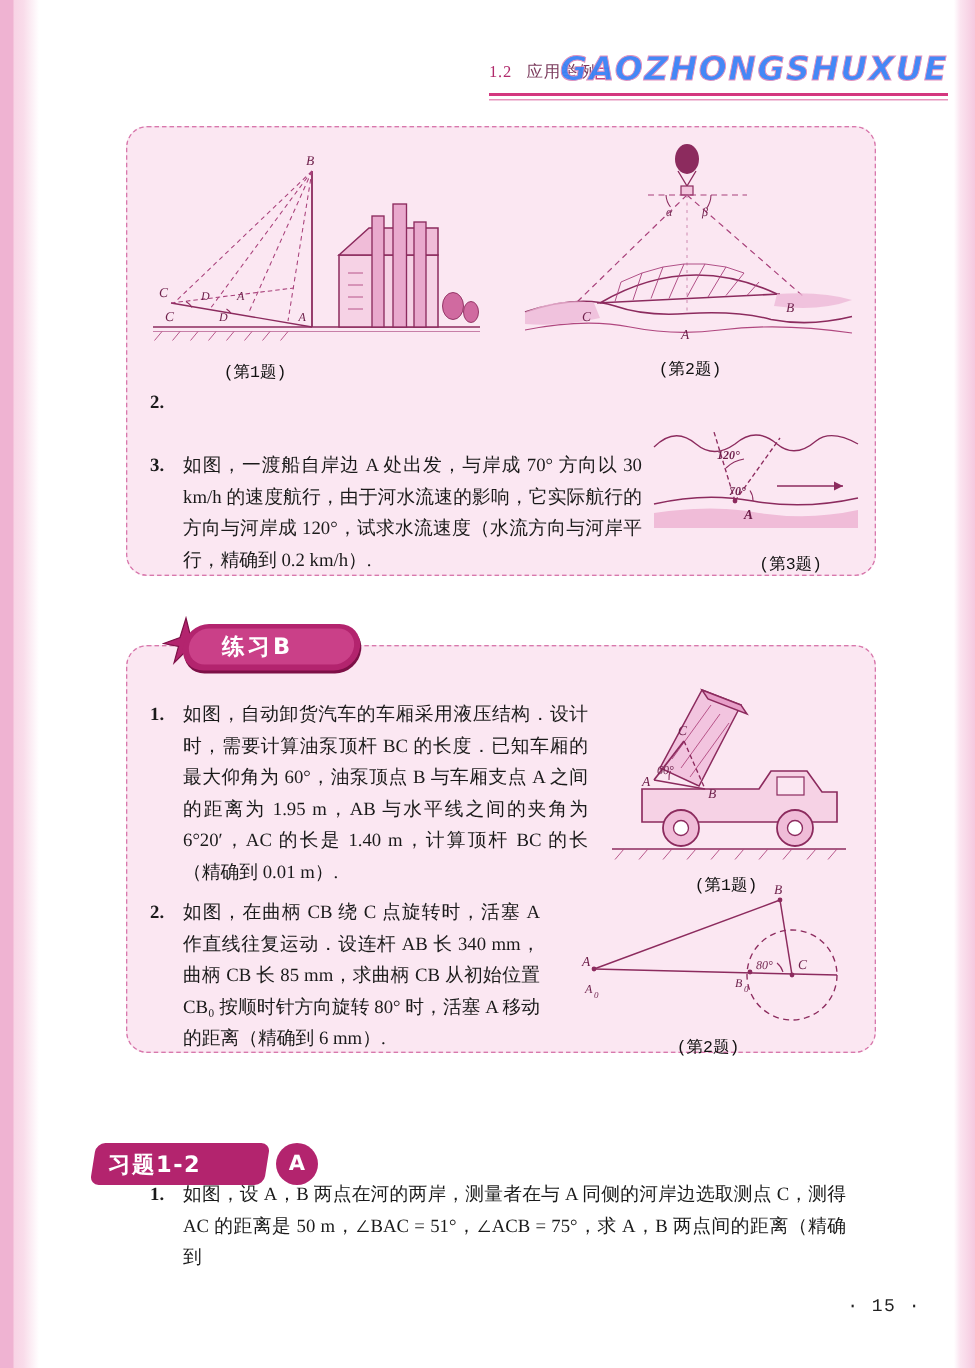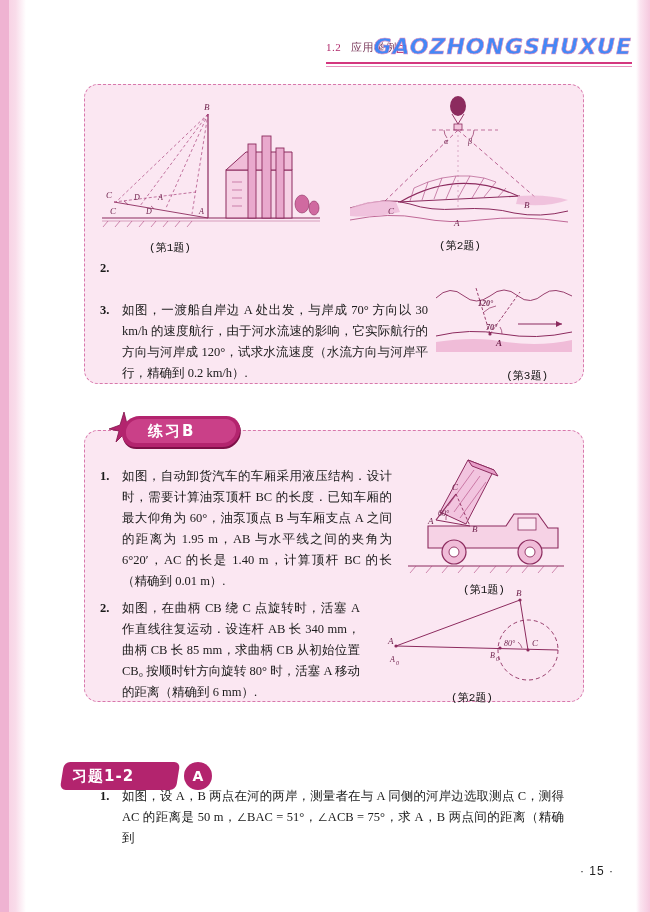--- a/index.html
+++ b/index.html
@@ -198,21 +198,21 @@
   }
 
   .fig { position: absolute; }
 
   .pagenum {
     position: absolute;
     right: 36px; bottom: 34px;
     font-size: 12px;
     color: #222;
     letter-spacing: 1px;
-    font-family: Liberation Sans, sans-serif;
+    font-family: Liberation Mono, monospace;
   }
 
   .figlabel {
     font-size: 9px;
     font-style: italic;
     fill: #6d1f4a;
     font-family: "Liberation Serif", serif;
   }
   .figlabel-sm { font-size: 8px; }
 </style>

